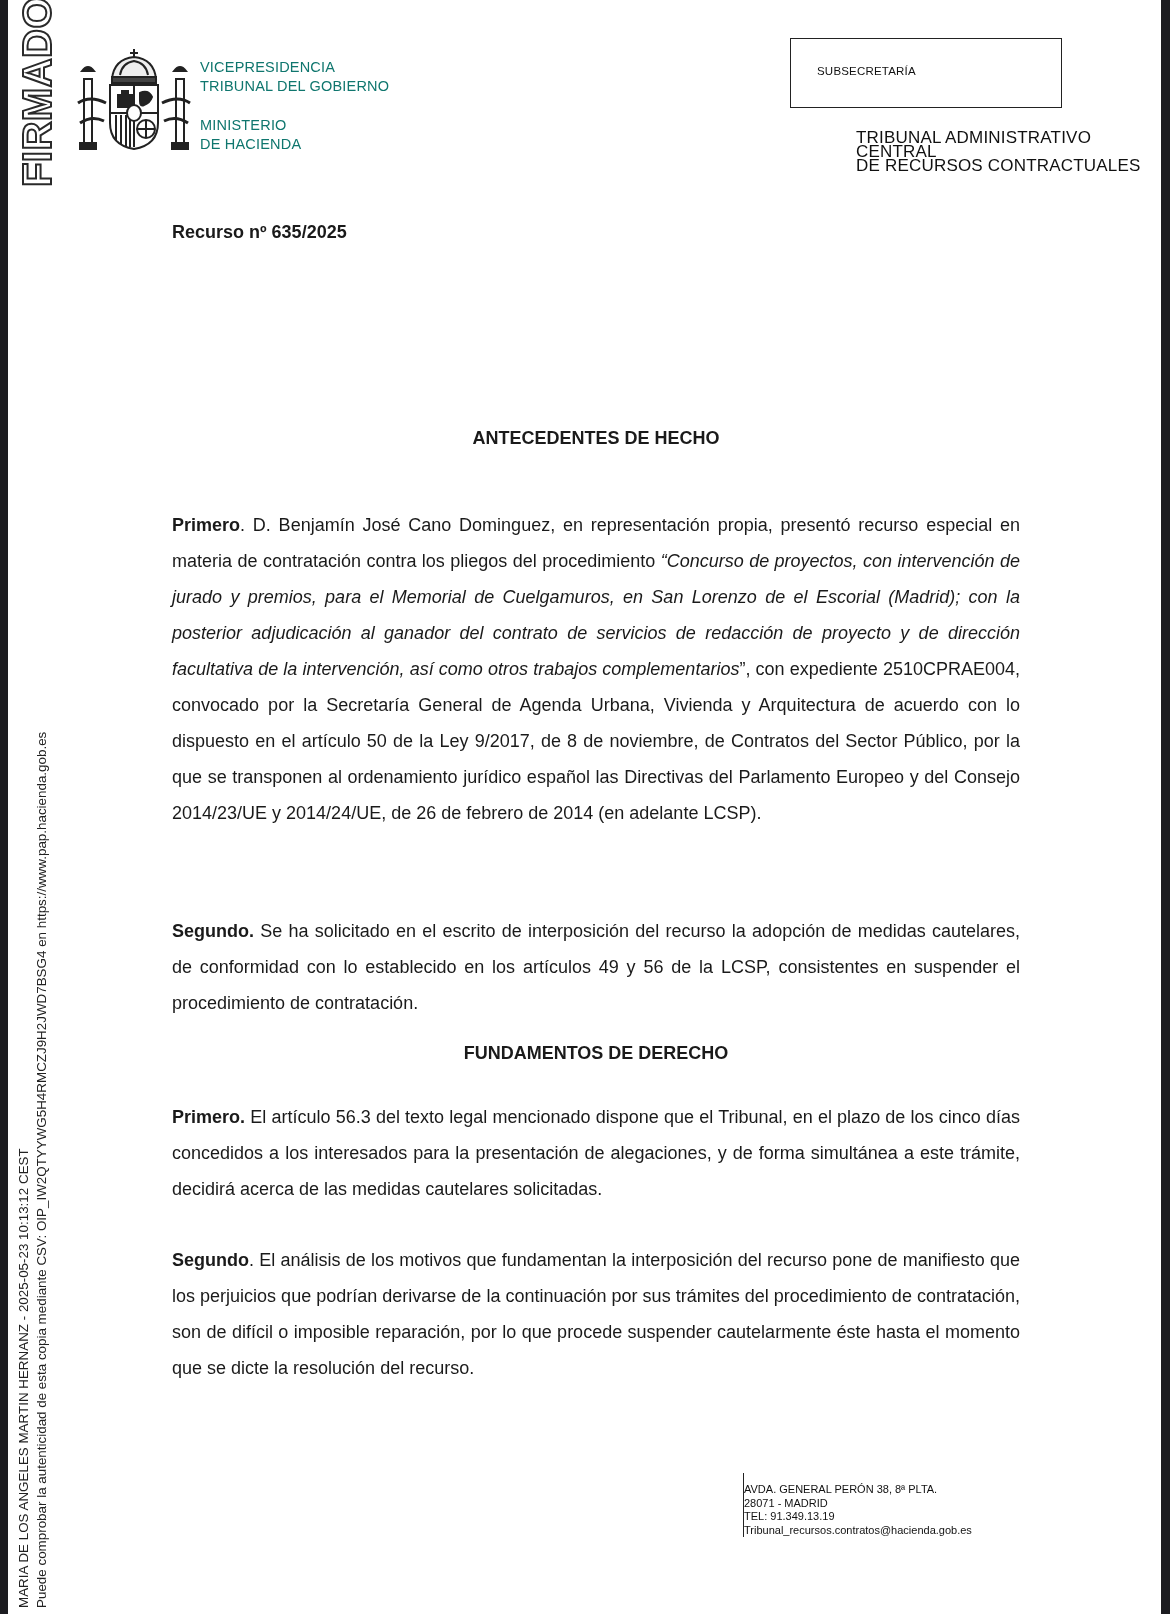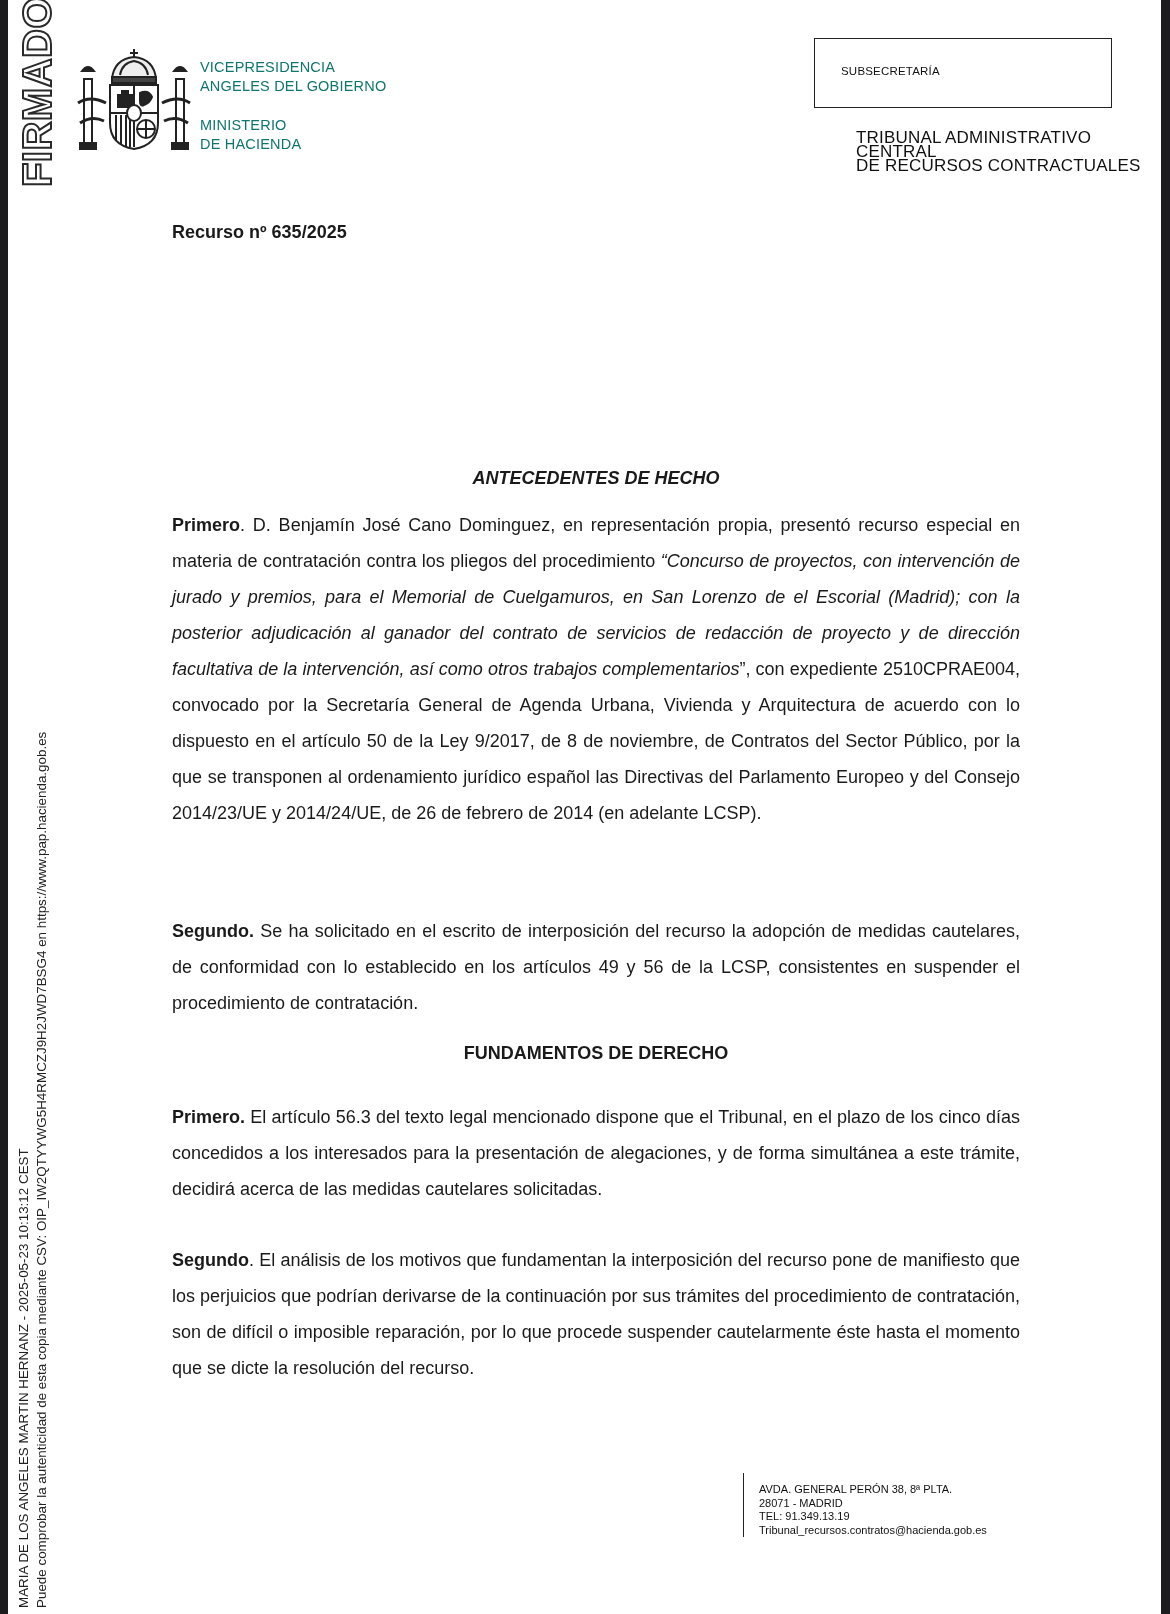--- a/index.html
+++ b/index.html
@@ -22,36 +22,36 @@
     font-size:40px; letter-spacing:0.5px; color:#fff;
     -webkit-text-stroke:2px #2a2a2a; white-space:nowrap;
   }
   .side-line {
     position:absolute; white-space:nowrap; font-size:13.4px; color:#222;
     transform:rotate(-90deg); transform-origin:left top;
   }
   .coat { position:absolute; left:68px; top:45px; width:116px; height:110px; }
   .hdr-left { position:absolute; left:192px; font-size:14.5px; line-height:19px; color:#0f766e; letter-spacing:0.2px; }
   .hdr-box {
-    position:absolute; left:806px; top:38px; width:298px; height:70px;
+    position:absolute; left:782px; top:38px; width:272px; height:70px;
     border:1.5px solid #222; box-sizing:border-box;
   }
   .hdr-box span { position:absolute; left:26px; top:26px; font-size:11.5px; color:#111; letter-spacing:0.2px;}
   .hdr-trib { position:absolute; left:800px; top:131px; font-size:17px; line-height:14px; color:#111; letter-spacing:0.2px;margin-left:48px;}
   .recurso { position:absolute; left:172px; top:222px; font-size:18px; font-weight:bold; }
   .h-center { position:absolute; left:172px; width:848px; text-align:center; font-weight:bold; font-size:18px; }
   .para {
     position:absolute; left:172px; width:848px; font-size:18px; line-height:36px;
     text-align:justify; color:#1a1a1a;
   }
   .para b { font-weight:bold; }
   .para i { font-style:italic; }
   .footer {
     position:absolute; left:743px; top:1473px; border-left:1.5px solid #222;
-    padding-left:15px; padding-top:10px; font-size:11px; line-height:13.5px; color:#111;
+    padding-left:0; padding-top:10px; font-size:11px; line-height:13.5px; color:#111;
   }
 </style>
 </head>
 <body>
 
 <div class="page">
 
   <div class="firmado">
     <span>FIRMADO</span>
   </div>
@@ -96,40 +96,40 @@
 
       <path d="M2 58 Q14 50 30 58" stroke-width="3"></path>
       <path d="M86 58 Q102 50 114 58" stroke-width="3"></path>
       <path d="M4 78 Q16 70 28 76" stroke-width="3"></path>
       <path d="M88 76 Q100 70 112 78" stroke-width="3"></path>
     </g>
   </svg>
 
   <div class="hdr-left" style="top:58px;">
     <div>VICEPRESIDENCIA</div>
-    <div>ANGELES DEL GOBIERNO</div>
+    <div>TRIBUNAL DEL GOBIERNO</div>
   </div>
   <div class="hdr-left" style="top:116px;">
     <div>MINISTERIO</div>
     <div>DE HACIENDA</div>
   </div>
 
   <div class="hdr-box">
     <span>SUBSECRETARÍA</span>
   </div>
   <div class="hdr-trib">
     <div>TRIBUNAL ADMINISTRATIVO CENTRAL</div>
     <div>DE RECURSOS CONTRACTUALES</div>
   </div>
 
   <div class="recurso" style="left:164px;">Recurso nº 635/2025</div>
 
 
 
-  <div class="h-center" style="left:164px; top:468px;font-style:italic;">ANTECEDENTES DE HECHO</div>
+  <div class="h-center" style="left:164px; top:428px;">ANTECEDENTES DE HECHO</div>
 
   <div class="para" style="left:164px; top:507px;">
     <b>Primero</b><span>. </span><span>D. Benjamín José Cano Dominguez, en representación propia, presentó recurso especial en materia de contratación contra los pliegos del procedimiento </span><i>“Concurso de proyectos, con intervención de jurado y premios, para el Memorial de Cuelgamuros, en San Lorenzo de el Escorial (Madrid); con la posterior adjudicación al ganador del contrato de servicios de redacción de proyecto y de dirección facultativa de la intervención, así como otros trabajos complementarios</i><span>”, con expediente 2510CPRAE004, convocado por la Secretaría General de Agenda Urbana, Vivienda y Arquitectura de acuerdo con lo dispuesto en el artículo 50 de la Ley 9/2017, de 8 de noviembre, de Contratos del Sector Público, por la que se transponen al ordenamiento jurídico español las Directivas del Parlamento Europeo y del Consejo 2014/23/UE y 2014/24/UE, de 26 de febrero de 2014 (en adelante LCSP).</span>
   </div>
 
   <div class="para" style="left:164px; top:913px;">
     <b>Segundo.</b><span> </span><span>Se ha solicitado en el escrito de interposición del recurso la adopción de medidas cautelares, de conformidad con lo establecido en los artículos 49 y 56 de la LCSP, consistentes en suspender el procedimiento de contratación.</span>
   </div>
 
   <div class="h-center" style="left:164px; top:1043px;">FUNDAMENTOS DE DERECHO</div>

